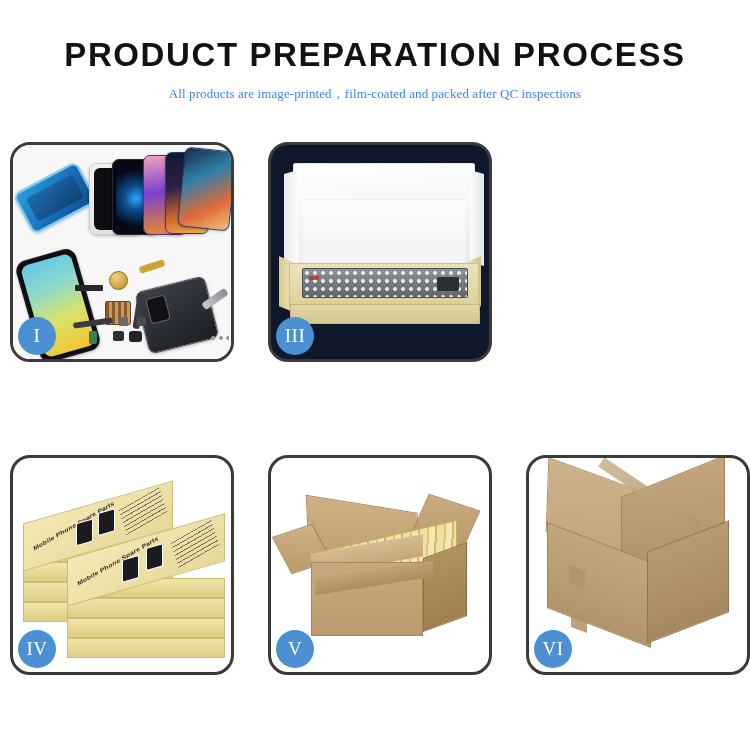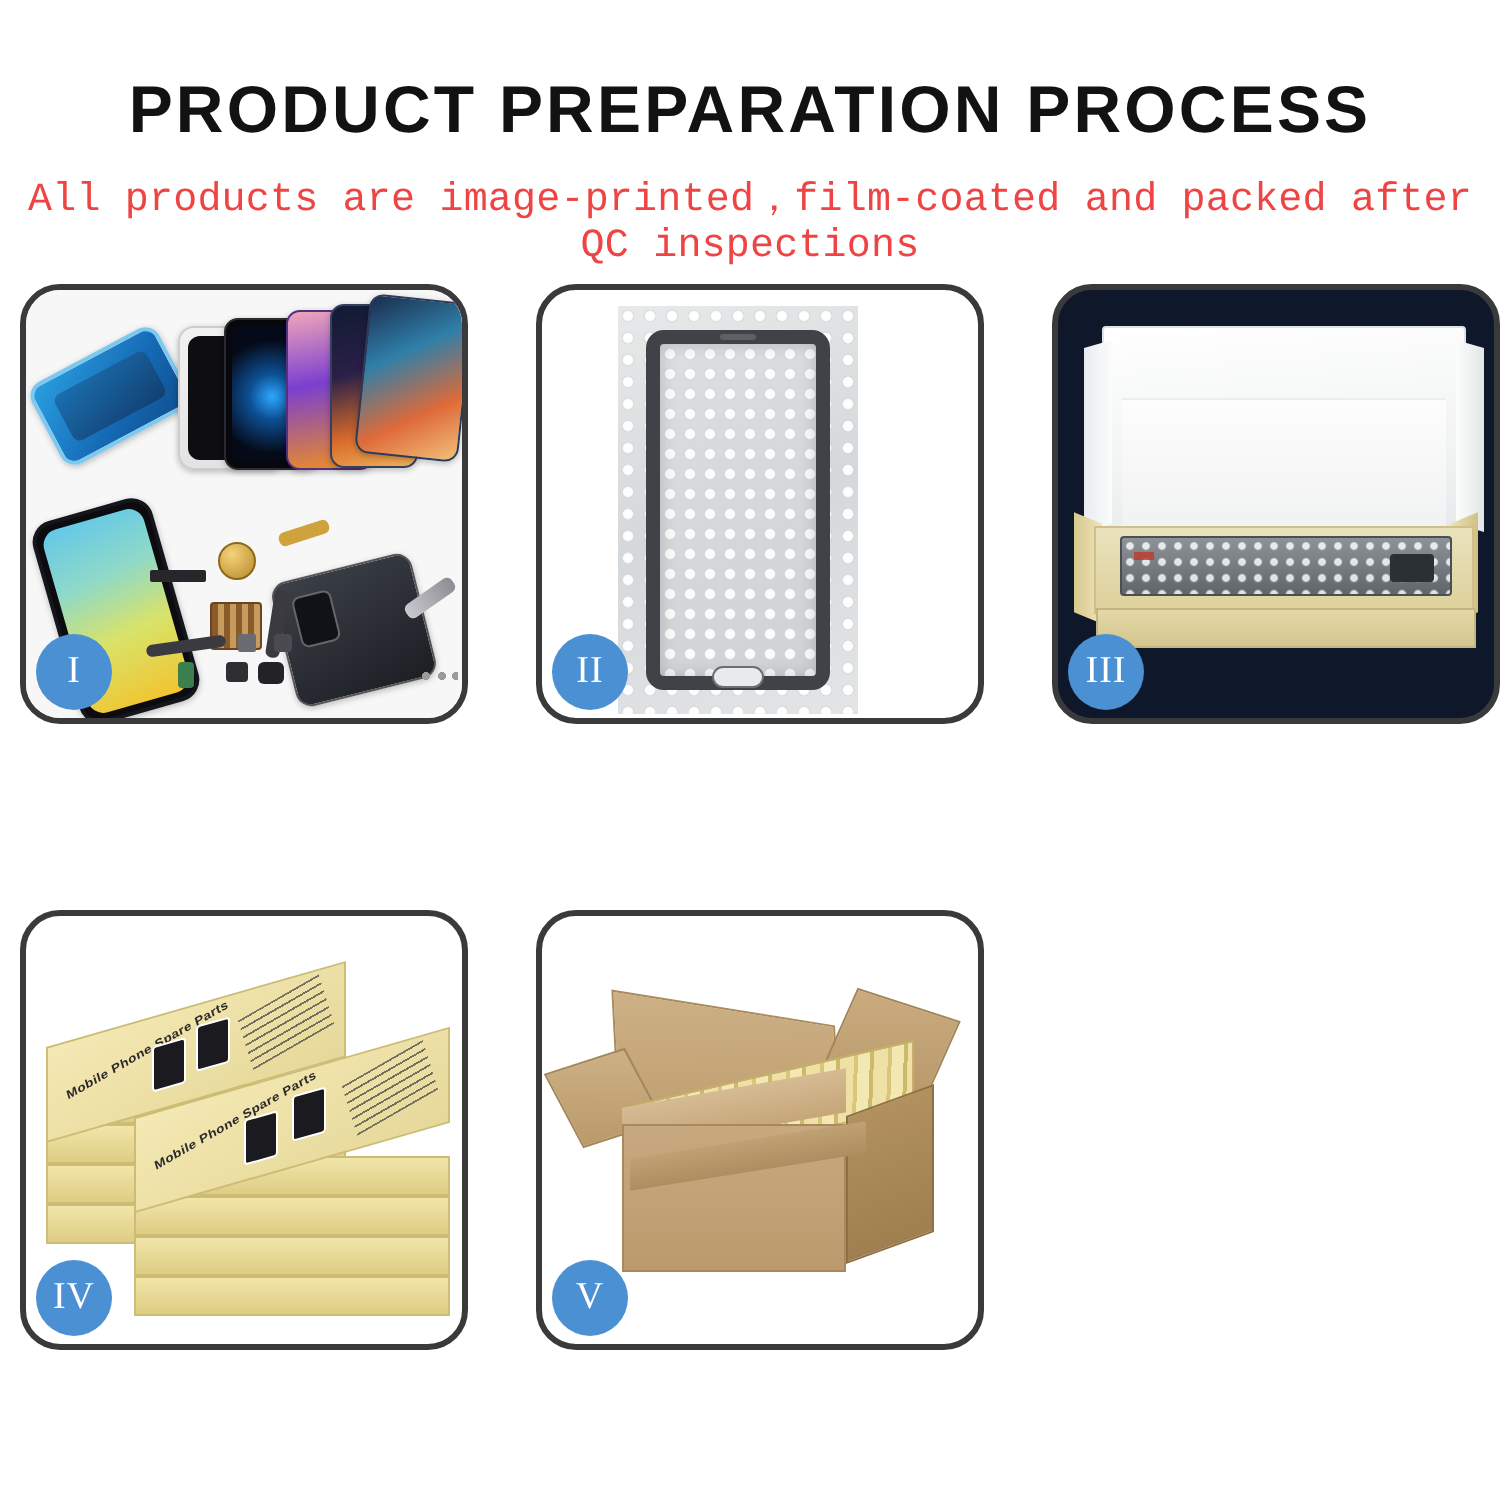--- a/index.html
+++ b/index.html
@@ -16,24 +16,24 @@
   .title {
     margin-top: 36px;
     font-size: 33px;
     letter-spacing: 1.6px;
     font-weight: 700;
     color: #121212;
     font-family: "Liberation Sans", sans-serif;
   }
   .subtitle {
     margin-top: 11px;
-    font-size: 20px;
-    color: #ef4444;
+    font-size: 13px;
+    color: #3b82f6;
     letter-spacing: .1px;
-    font-family: Liberation Mono, monospace;
+    font-family: Liberation Serif, serif;
   }
 
   
   .grid { position:absolute; top:142px; left:10px; width:730px; }
   .row { display:flex; gap: 34px; }
   .row + .row { margin-top: 93px; }
 
   .panel {
     position: relative;
     width: 224px;
@@ -362,30 +362,20 @@
           <div class="sm2"></div>
           <div class="sm3"></div>
           <div class="sm4"></div>
           <div class="sm5"></div>
           <div class="screws"></div>
           <div class="tool"></div>
         </div>
         <div class="badge">I</div>
       </div>
 
-      <div class="panel p2">
-        <div class="stage">
-          <div class="bubble-bg"></div>
-          <div class="screen2">
-            <div class="cam"></div>
-            <div class="home"></div>
-          </div>
-        </div>
-        <div class="badge">II</div>
-      </div>
 
       <div class="panel p3">
         <div class="stage">
           <div class="lid3"></div>
           <div class="foam3"></div>
           <div class="lip3l"></div>
           <div class="lip3r"></div>
           <div class="tray3">
             <div class="inner"></div>
             <div class="front"></div>
@@ -436,16 +426,29 @@
           <div class="c5-flap-left"></div>
           <div class="c5-fill"></div>
           <div class="c5-top"></div>
           <div class="c5-body"></div>
           <div class="c5-side"></div>
           <div class="c5-flap-front"></div>
         </div>
         <div class="badge">V</div>
       </div>
 
+      <div class="panel p6">
+        <div class="stage">
+          <div class="c6-shine"></div>
+          <div class="c6-top"></div>
+          <div class="c6-top2"></div>
+          <div class="c6-left"></div>
+          <div class="c6-right"></div>
+          <div class="c6-tape"></div>
+          <div class="c6-tab1"></div>
+          <div class="c6-tab2"></div>
+        </div>
+        <div class="badge">VI</div>
+      </div>
     </div>
 
   </div>
 </div>
 
 </body></html>

